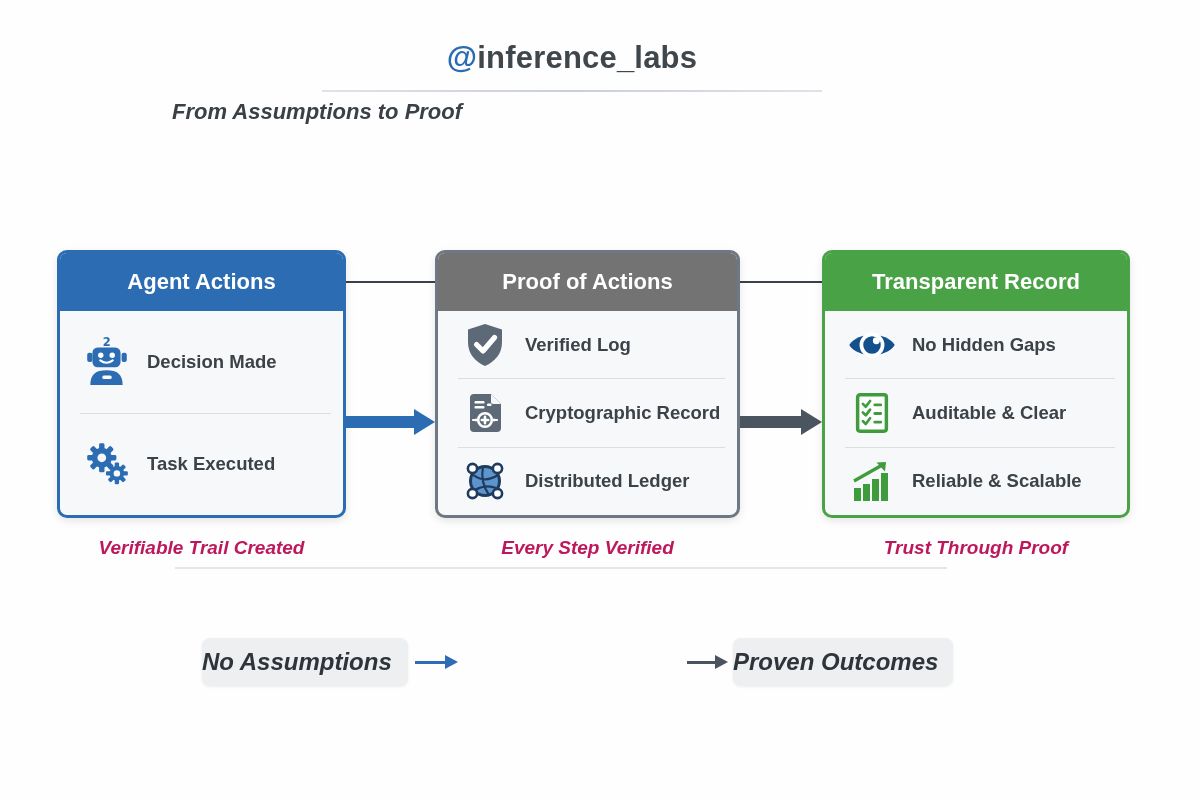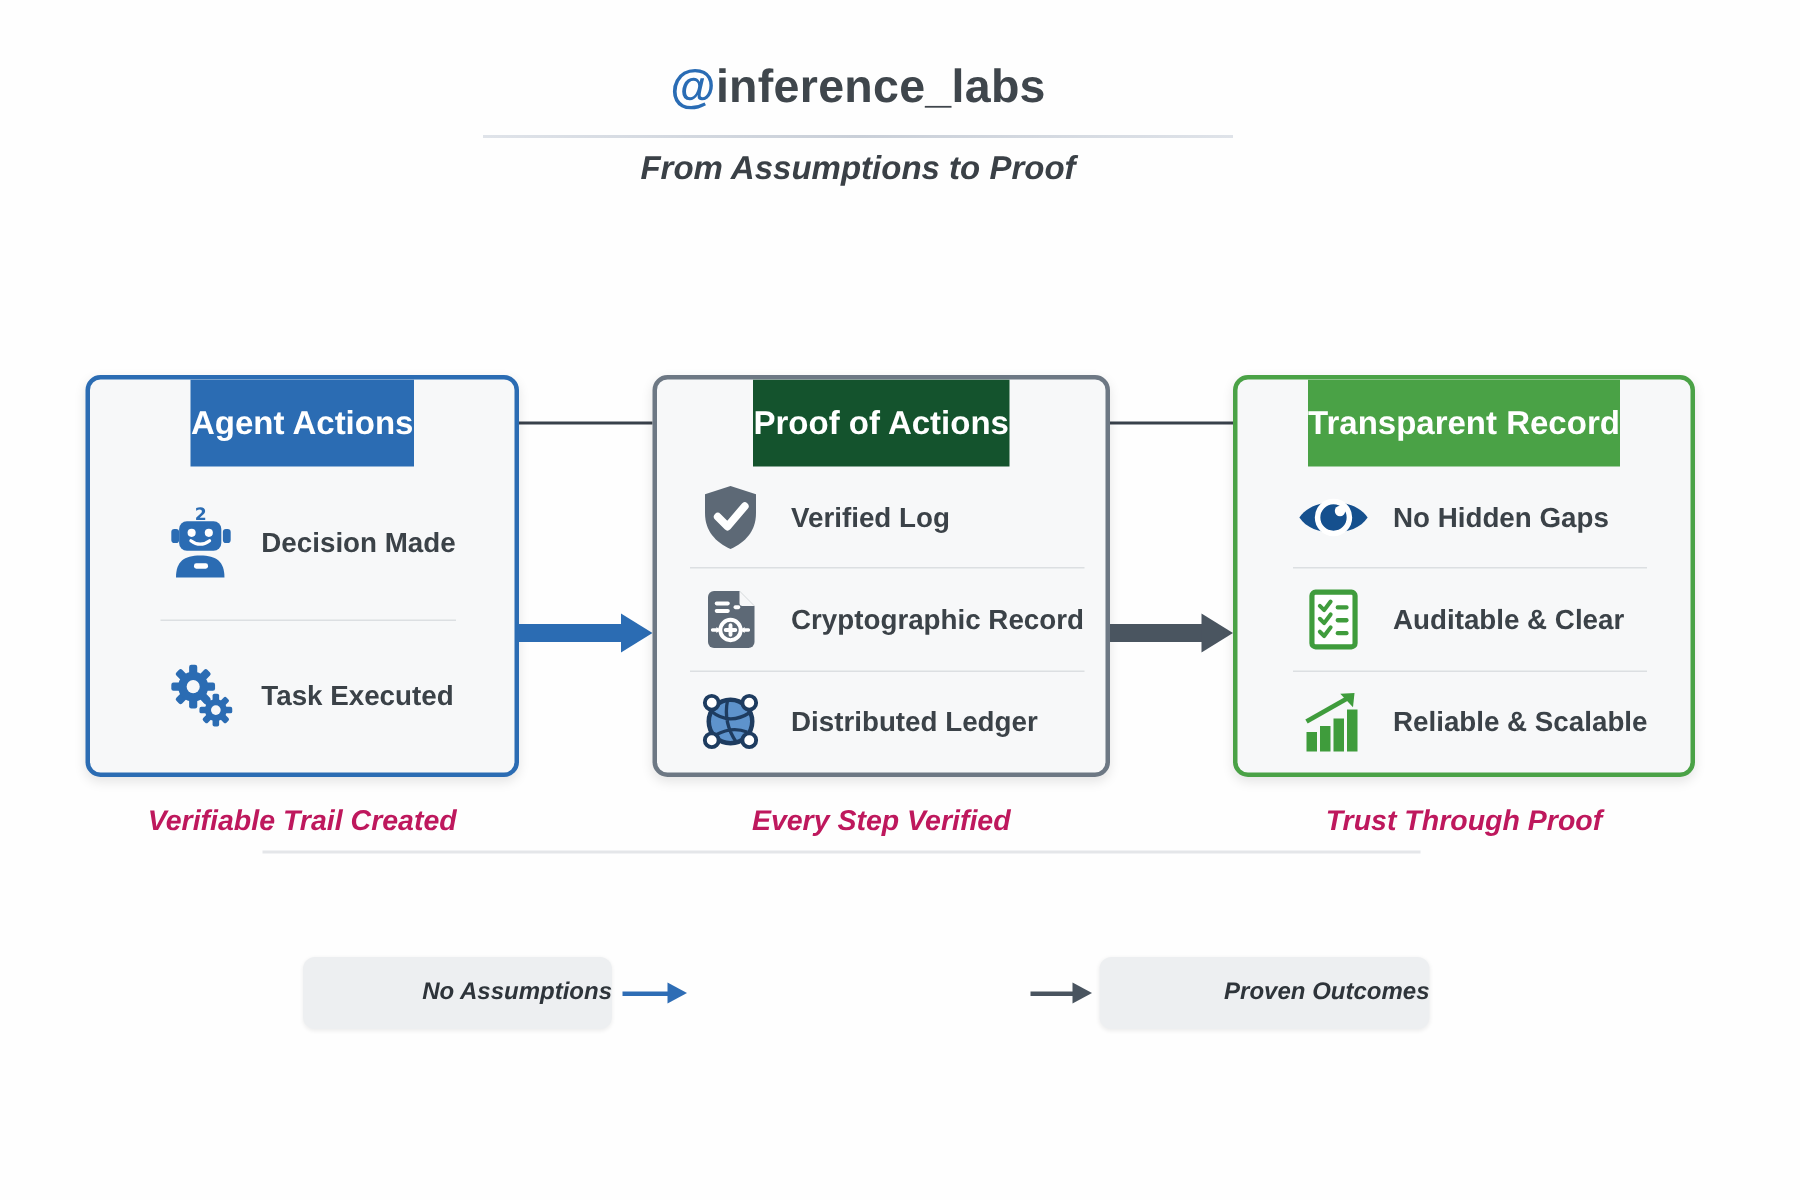--- a/index.html
+++ b/index.html
@@ -6,33 +6,33 @@
   html,body { width:1200px; height:800px; background:#ffffff; }
   body { font-family:"Liberation Sans","DejaVu Sans",sans-serif; color:#3b4248; }
   .stage { position:relative; width:1200px; height:800px; background:#fefefe; overflow:hidden; }
 
   
   .title { position:absolute; top:40px; left:172px; width:800px; text-align:center;
            font-size:31px; font-weight:bold; color:#3f464c; letter-spacing:.2px; }
   .title .at { color:#2a6cb4; }
   .title-divider { position:absolute; top:90px; left:322px; width:500px; height:2px;
                    background:linear-gradient(90deg,#dfe3e9,#c9cfd8,#dfe3e9); }
-  .subtitle { position:absolute; top:99px; left:172px; width:800px; text-align:center;
+  .subtitle { position:absolute; top:99px; left:172px; width:800px; 
               font-size:22px; font-style:italic; font-weight:bold; color:#3a4046; }
 
   
   .card { position:absolute; top:250px; height:268px; border-radius:10px; background:#f7f8f9;
-          box-shadow:0 3px 8px rgba(0,0,0,.10); display:flex; flex-direction:column; overflow:hidden;align-items:center; }
+          box-shadow:0 3px 8px rgba(0,0,0,.10); display:flex; flex-direction:column; overflow:hidden; }
   .card--blue  { left:57px;  width:289px; border:3px solid #2b6cb3; }
   .card--gray  { left:435px; width:305px; border:3px solid #6d7884; }
   .card--green { left:822px; width:308px; border:3px solid #4aa246; }
   .card-header { height:58px; flex:0 0 58px; display:flex; align-items:center; justify-content:center;
                  color:#ffffff; font-size:22px; font-weight:bold; }
   .card--blue  .card-header { background:#2b6cb3; }
-  .card--gray  .card-header { background:#14532d; }
+  .card--gray  .card-header { background:#737373; }
   .card--green .card-header { background:#4aa246; }
   .card-body { flex:1; display:flex; flex-direction:column; padding:0 12px 0 20px; }
   .card-row { flex:1; display:flex; align-items:center; }
   .card-row + .card-row { border-top:1px solid #dcdfe2; }
   .icon-box { width:54px; display:flex; align-items:center; justify-content:center; flex:0 0 54px; }
   .row-label { margin-left:13px; font-size:18.5px; font-weight:bold; color:#3b4248; }
 
   
   .connector { position:absolute; top:281px; height:2px; background:#39414b; }
   .connector--a { left:346px; width:89px; }
@@ -52,22 +52,22 @@
   
   .caption { position:absolute; top:537px; text-align:center; font-size:19px;
              font-style:italic; font-weight:bold; color:#be185d; }
   .caption--1 { left:57px;  width:289px; }
   .caption--2 { left:435px; width:305px; }
   .caption--3 { left:822px; width:308px; }
   .caption-underline { position:absolute; top:567px; left:175px; width:772px; height:2px; background:#e4e6e9; }
 
   
   .pill { position:absolute; top:638px; height:48px; border-radius:8px; background:#edeff1;
-          box-shadow:0 1px 3px rgba(0,0,0,.07); display:flex; align-items:center; justify-content:flex-end;
-          font-size:16px; font-style:italic; font-weight:bold; color:#2e343a; }
+          box-shadow:0 1px 3px rgba(0,0,0,.07); display:flex; align-items:center; justify-content:flex-start;
+          font-size:24px; font-style:italic; font-weight:bold; color:#2e343a; }
   .pill--1 { left:202px; width:206px; }
   .pill--2 { left:462px; width:218px; }
   .pill--3 { left:733px; width:220px; }
 
   .small-arrow { position:absolute; top:655px; height:14px; }
   .small-arrow .shaft { position:absolute; top:6px; left:0; height:2.5px; }
   .small-arrow .head { position:absolute; top:0; width:0; height:0;
                        border-top:7px solid transparent; border-bottom:7px solid transparent; }
   .small-arrow--blue { left:415px; width:43px; }
   .small-arrow--blue .shaft { width:31px; background:#2e6db5; }

